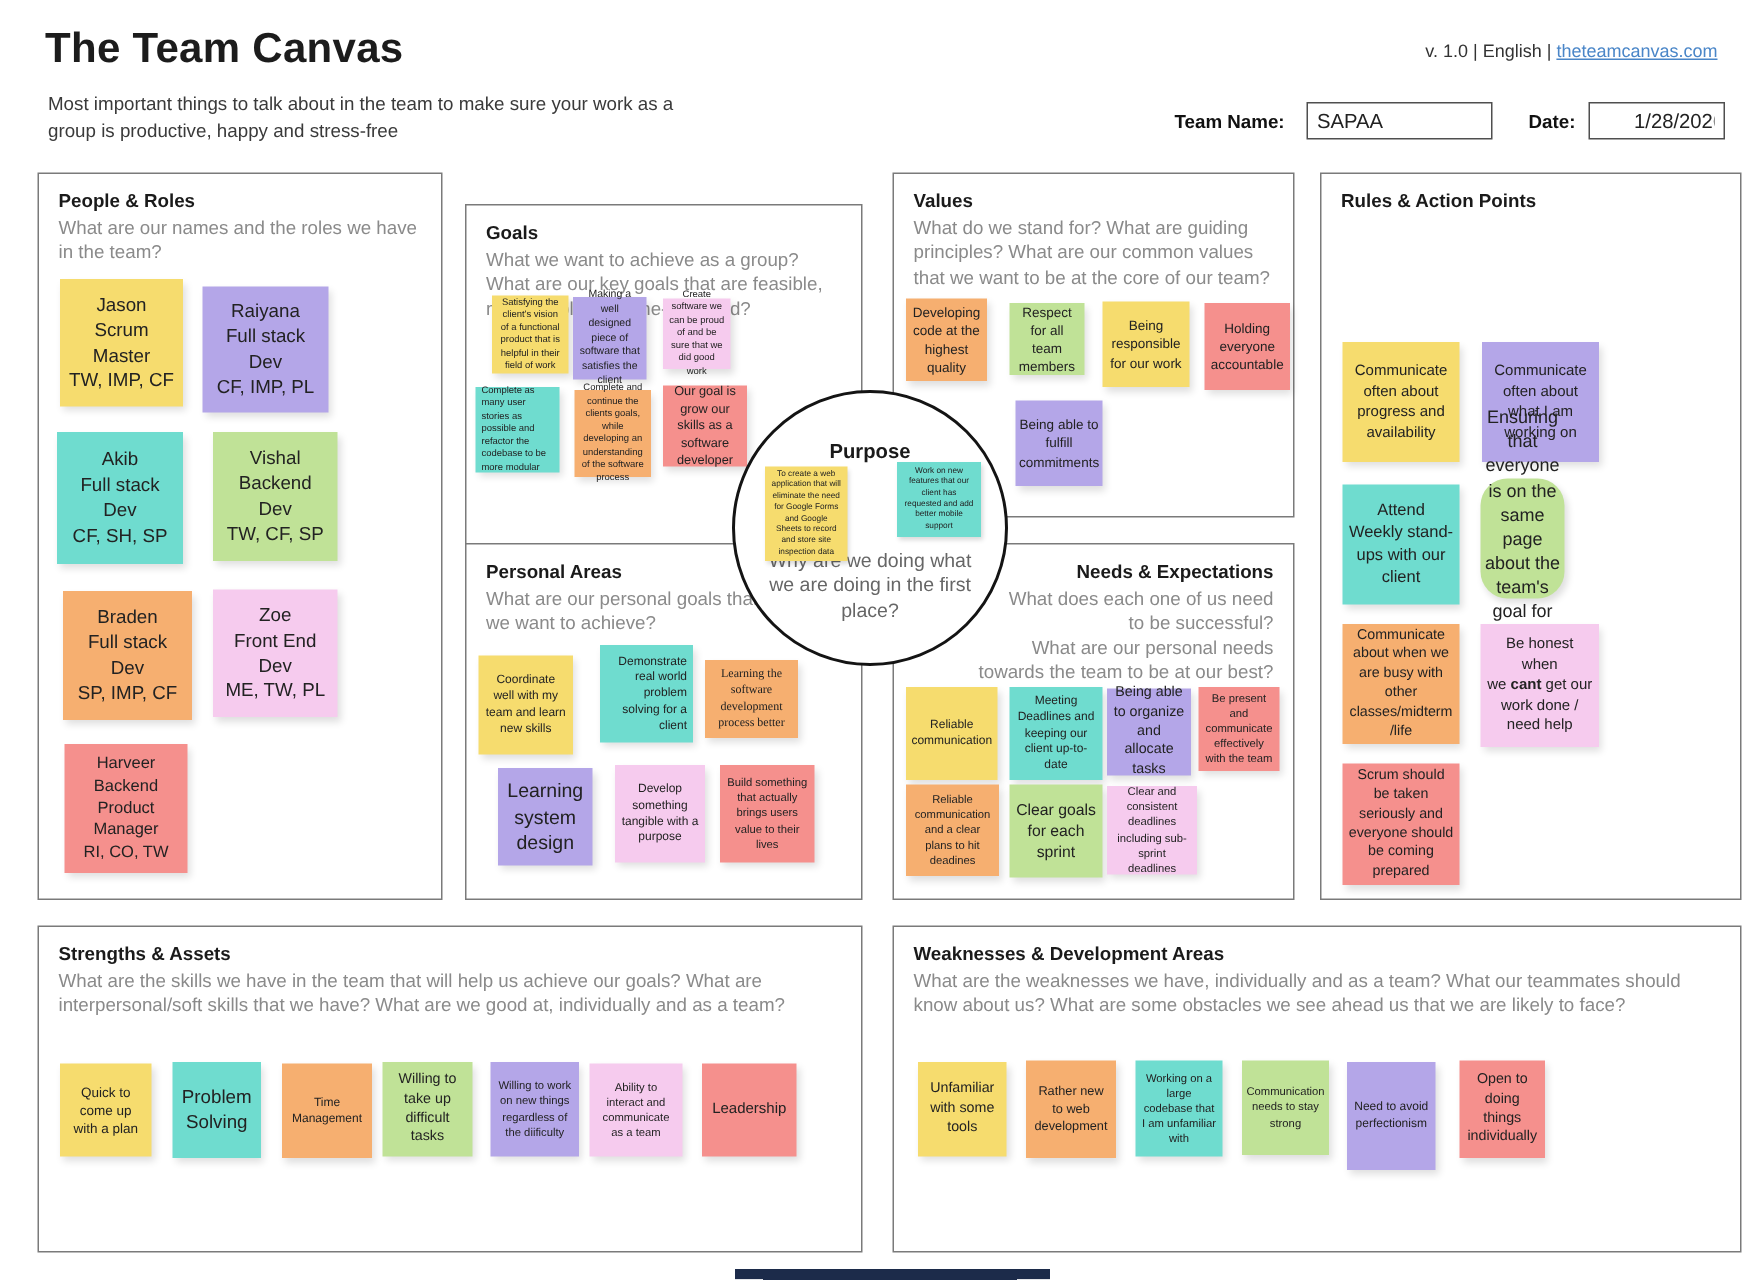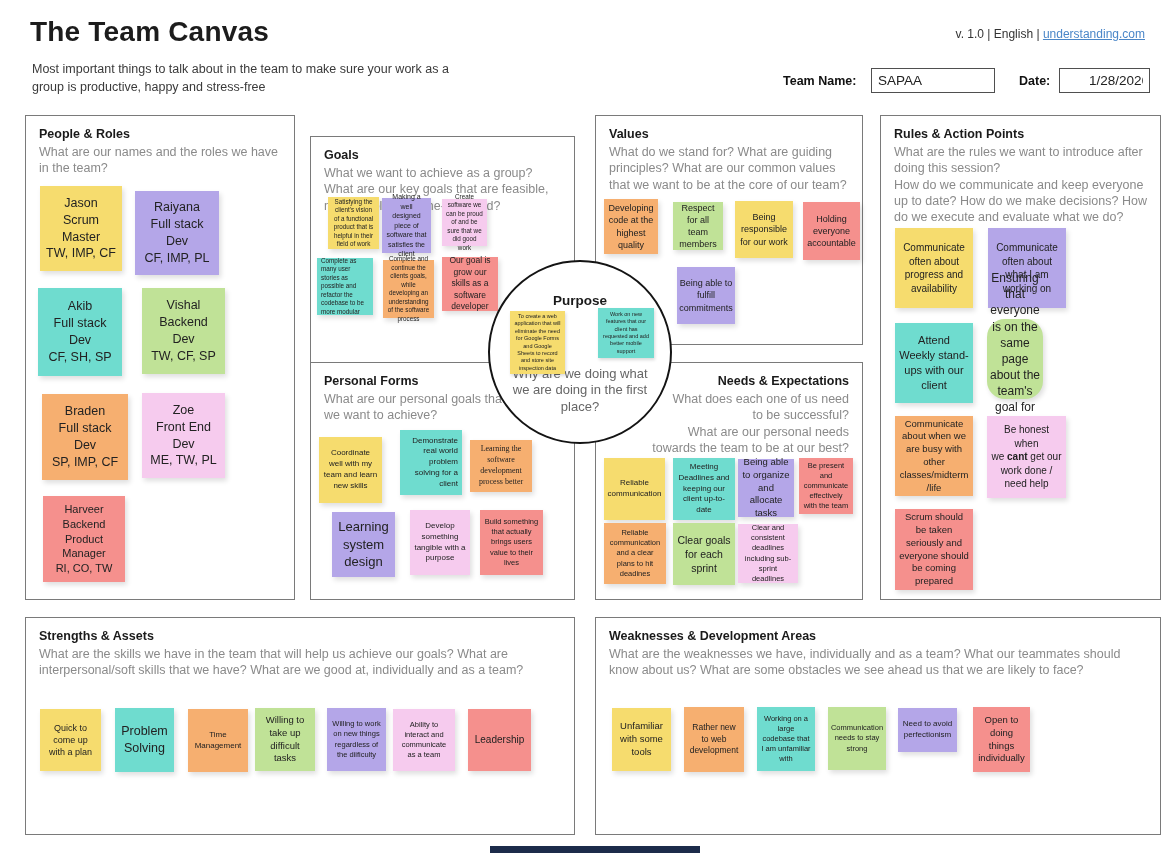--- a/index.html
+++ b/index.html
@@ -42,46 +42,44 @@
 </style>
 </head>
 <body>
 
 <div class="canvas">
 
   <div class="title">The Team Canvas</div>
   <div class="subtitle">Most important things to talk about in the team to make sure your work as a group is productive, happy and stress-free</div>
   <div class="meta">
     <span>v. 1.0 | English |</span>
-    <a>understanding.com</a>
+    <a>theteamcanvas.com</a>
   </div>
   <div class="field-label" style="left:783px;top:74px;">Team Name:</div>
   <input class="field-input" style="left: 871px; top: 68px; width: 124px; height: 25px;" value="SAPAA">
   <div class="field-label" style="left:1019px;top:74px;">Date:</div>
   <input class="field-input" style="left: 1059px; top: 68px; width: 91px; height: 25px; padding-left: 29px;" value="1/28/2026">
 
   <div class="sec" style="left:25px;top:115px;width:270px;height:485px;">
     <h2>People &amp; Roles</h2>
     <p>What are our names and the roles we have in the team?</p>
   </div>
   <div class="sec" style="left:310px;top:115px;width:265px;height:230px;margin-top:21px;">
     <h2>Goals</h2>
     <p>What we want to achieve as a group? What are our key goals that are feasible, measurable and time-bounded?</p>
   </div>
   <div class="sec" style="left:595px;top:115px;width:268px;height:230px;">
     <h2>Values</h2>
     <p>What do we stand for? What are guiding principles? What are our common values that we want to be at the core of our team?</p>
   </div>
   <div class="sec" style="left:880px;top:115px;width:281px;height:485px;">
     <h2>Rules &amp; Action Points</h2>
-    <p>What are the rules we want to introduce after doing this session?
-How do we communicate and keep everyone up to date? How do we make decisions? How do we execute and evaluate what we do?</p>
   </div>
   <div class="sec" style="left:310px;top:362px;width:265px;height:238px;">
-    <h2>Personal Forms</h2>
+    <h2>Personal Areas</h2>
     <p style="width:185px;">What are our personal goals that we want to achieve?</p>
   </div>
   <div class="sec right-align" style="left:595px;top:362px;width:268px;height:238px;">
     <h2>Needs &amp; Expectations</h2>
     <p>What does each one of us need
 to be successful?
 What are our personal needs
 towards the team to be at our best?</p>
   </div>
   <div class="sec" style="left:25px;top:617px;width:550px;height:218px;">
@@ -174,17 +172,17 @@
   <div class="note c-orange" style="left:188px;top:709px;width:60px;height:63px;font-size:8px;">Time Management</div>
   <div class="note c-green" style="left:255px;top:708px;width:60px;height:63px;font-size:9.5px;">Willing to take up difficult tasks</div>
   <div class="note c-purple" style="left:327px;top:708px;width:59px;height:63px;font-size:7.5px;">Willing to work on new things regardless of the diificulty</div>
   <div class="note c-pink" style="left:393px;top:709px;width:62px;height:62px;font-size:7.5px;">Ability to interact and communicate as a team</div>
   <div class="note c-red" style="left:468px;top:709px;width:63px;height:62px;font-size:10px;">Leadership</div>
 
   <div class="note c-yellow" style="left:612px;top:708px;width:59px;height:63px;font-size:9.5px;">Unfamiliar with some tools</div>
   <div class="note c-orange" style="left:684px;top:707px;width:60px;height:65px;font-size:8.5px;">Rather new to web development</div>
   <div class="note c-teal" style="left:757px;top:707px;width:58px;height:64px;font-size:7.5px;">Working on a large codebase that I am unfamiliar with</div>
   <div class="note c-green" style="left:828px;top:707px;width:58px;height:63px;font-size:7.5px;">Communication needs to stay strong</div>
-  <div class="note c-purple" style="left:898px;top:708px;width:59px;height:44px;font-size:8px;">Need to avoid perfectionism</div>
+  <div class="note c-purple" style="left:898px;top:708px;width:59px;height:72px;font-size:8px;">Need to avoid perfectionism</div>
   <div class="note c-red" style="left:973px;top:707px;width:57px;height:65px;font-size:9.5px;">Open to doing things individually</div>
 
   <div class="bottom-bar"></div>
 </div>
 
 </body></html>

